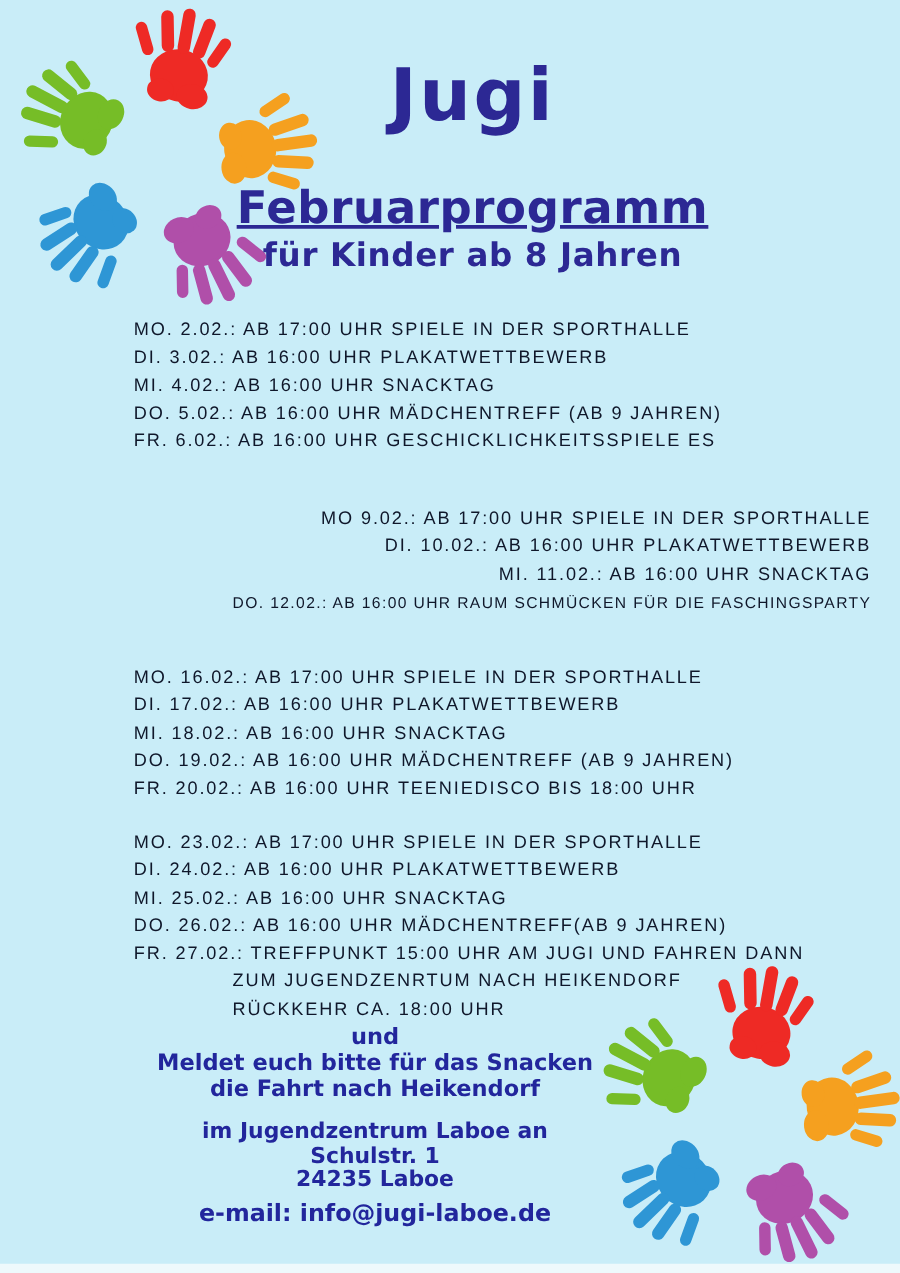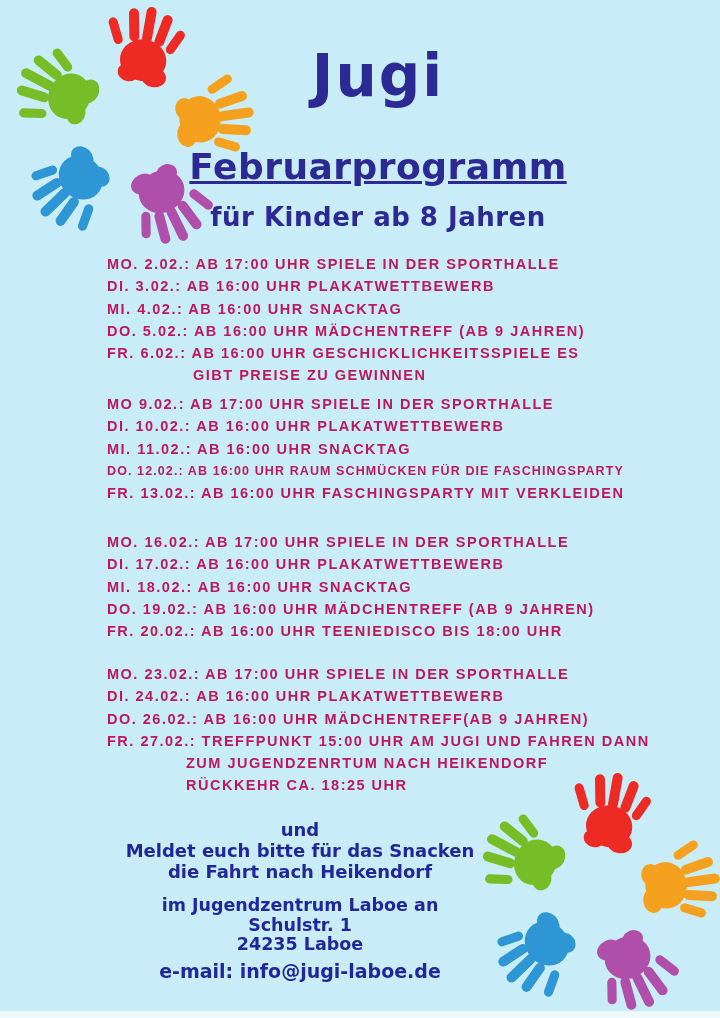--- a/index.html
+++ b/index.html
@@ -16,30 +16,30 @@
   .hands-tl{left:-2px;top:-4px;}
   .hands-br{left:464px;top:762px;}
   
   .header{
     position:absolute;left:168px;top:46px;width:420px;
     text-align:center;color:#2c2894;
     font-family:"DejaVu Sans",sans-serif;font-weight:bold;
   }
   .flyer-title{font-size:58px;line-height:60px;letter-spacing:2px;}
   .flyer-sub{font-size:36px;line-height:40px;margin-top:41px;letter-spacing:0.5px;text-decoration:underline;}
-  .flyer-sub2{font-size:26px;line-height:30px;margin-top:15px;letter-spacing:0.5px;}
+  .flyer-sub2{font-size:26px;line-height:30px;margin-top:3px;letter-spacing:0.5px;}
   
   .block{
     position:absolute;left:107px;width:590px;
-    color:#be185d;font-weight:bold;
+    color:#0f172a;font-weight:normal;
     font-size:14.5px;line-height:22.3px;letter-spacing:1.5px;
     white-space:nowrap;
   }
   .block-1{top:253px;}
-  .block-2{top:393px;}
+  .block-2{top:404px;text-align:right;}
   .block-3{top:531px;}
   .block-4{top:663px;}
   .line.small{font-size:12.5px;letter-spacing:1.1px;}
   .line.indent-a{padding-left:86px;}
   .line.indent-b{padding-left:79px;}
   
   .contact-group{
     position:absolute;left:96px;width:408px;
     text-align:center;color:#22269c;
     font-family:"DejaVu Sans",sans-serif;font-weight:bold;
@@ -83,46 +83,45 @@
     <div class="flyer-sub">Februarprogramm</div>
     <div class="flyer-sub2">für Kinder ab 8 Jahren</div>
   </div>
 
   <div class="block block-1">
     <div class="line">MO. 2.02.: AB 17:00 UHR SPIELE IN DER SPORTHALLE</div>
     <div class="line">DI. 3.02.: AB 16:00 UHR PLAKATWETTBEWERB</div>
     <div class="line">MI. 4.02.: AB 16:00 UHR SNACKTAG</div>
     <div class="line">DO. 5.02.: AB 16:00 UHR MÄDCHENTREFF (AB 9 JAHREN)</div>
     <div class="line">FR. 6.02.: AB 16:00 UHR GESCHICKLICHKEITSSPIELE ES</div>
-    <div class="line indent-a">GIBT PREISE ZU GEWINNEN</div>
   </div>
 
   <div class="block block-2">
     <div class="line">MO 9.02.: AB 17:00 UHR SPIELE IN DER SPORTHALLE</div>
     <div class="line">DI. 10.02.: AB 16:00 UHR PLAKATWETTBEWERB</div>
     <div class="line">MI. 11.02.: AB 16:00 UHR SNACKTAG</div>
     <div class="line small">DO. 12.02.: AB 16:00 UHR RAUM SCHMÜCKEN FÜR DIE FASCHINGSPARTY</div>
-    <div class="line">FR. 13.02.: AB 16:00 UHR FASCHINGSPARTY MIT VERKLEIDEN</div>
   </div>
 
   <div class="block block-3">
     <div class="line">MO. 16.02.: AB 17:00 UHR SPIELE IN DER SPORTHALLE</div>
     <div class="line">DI. 17.02.: AB 16:00 UHR PLAKATWETTBEWERB</div>
     <div class="line">MI. 18.02.: AB 16:00 UHR SNACKTAG</div>
     <div class="line">DO. 19.02.: AB 16:00 UHR MÄDCHENTREFF (AB 9 JAHREN)</div>
     <div class="line">FR. 20.02.: AB 16:00 UHR TEENIEDISCO BIS 18:00 UHR</div>
   </div>
 
   <div class="block block-4">
     <div class="line">MO. 23.02.: AB 17:00 UHR SPIELE IN DER SPORTHALLE</div>
     <div class="line">DI. 24.02.: AB 16:00 UHR PLAKATWETTBEWERB</div>
+    <div class="line">MI. 25.02.: AB 16:00 UHR SNACKTAG</div>
     <div class="line">DO. 26.02.: AB 16:00 UHR MÄDCHENTREFF(AB 9 JAHREN)</div>
     <div class="line">FR. 27.02.: TREFFPUNKT 15:00 UHR AM JUGI UND FAHREN DANN</div>
     <div class="line indent-b">ZUM JUGENDZENRTUM NACH HEIKENDORF</div>
-    <div class="line indent-b">RÜCKKEHR CA. 18:25 UHR</div>
+    <div class="line indent-b">RÜCKKEHR CA. 18:00 UHR</div>
   </div>
 
   <div class="contact-group contact-note">
     <div>und</div>
     <div>Meldet euch bitte für das Snacken</div>
     <div>die Fahrt nach Heikendorf</div>
   </div>
 
   <div class="contact-group contact-address">
     <div>im Jugendzentrum Laboe an</div>

